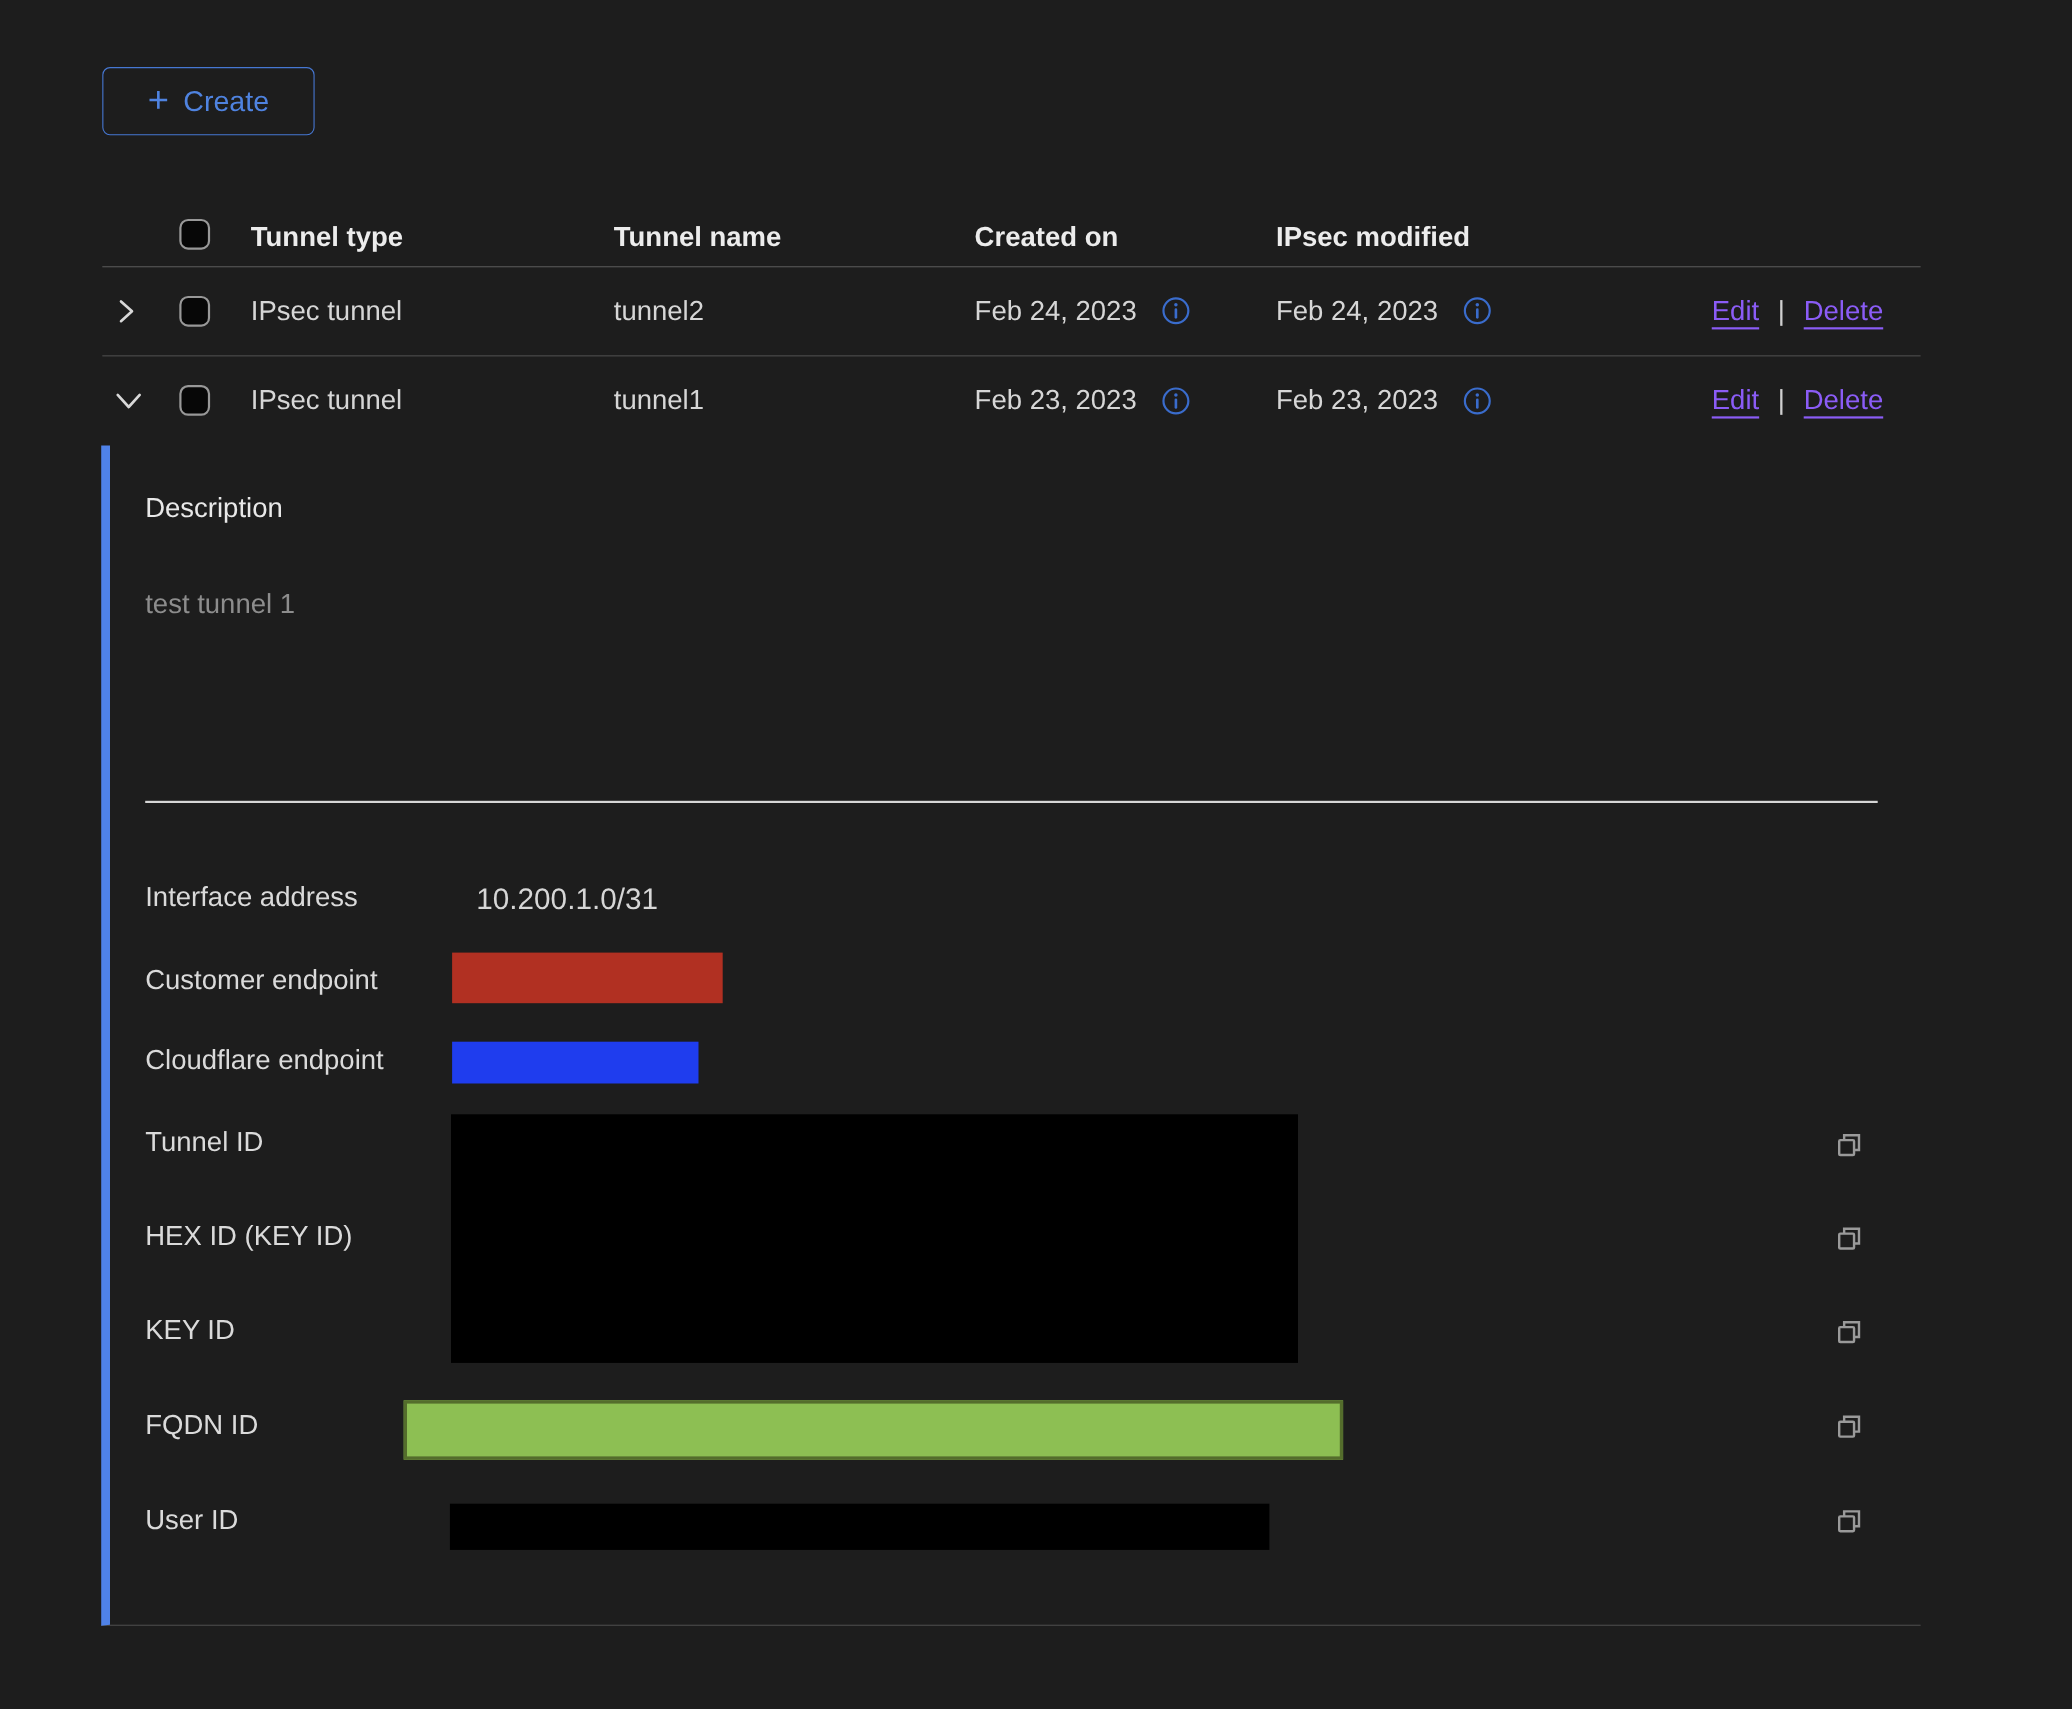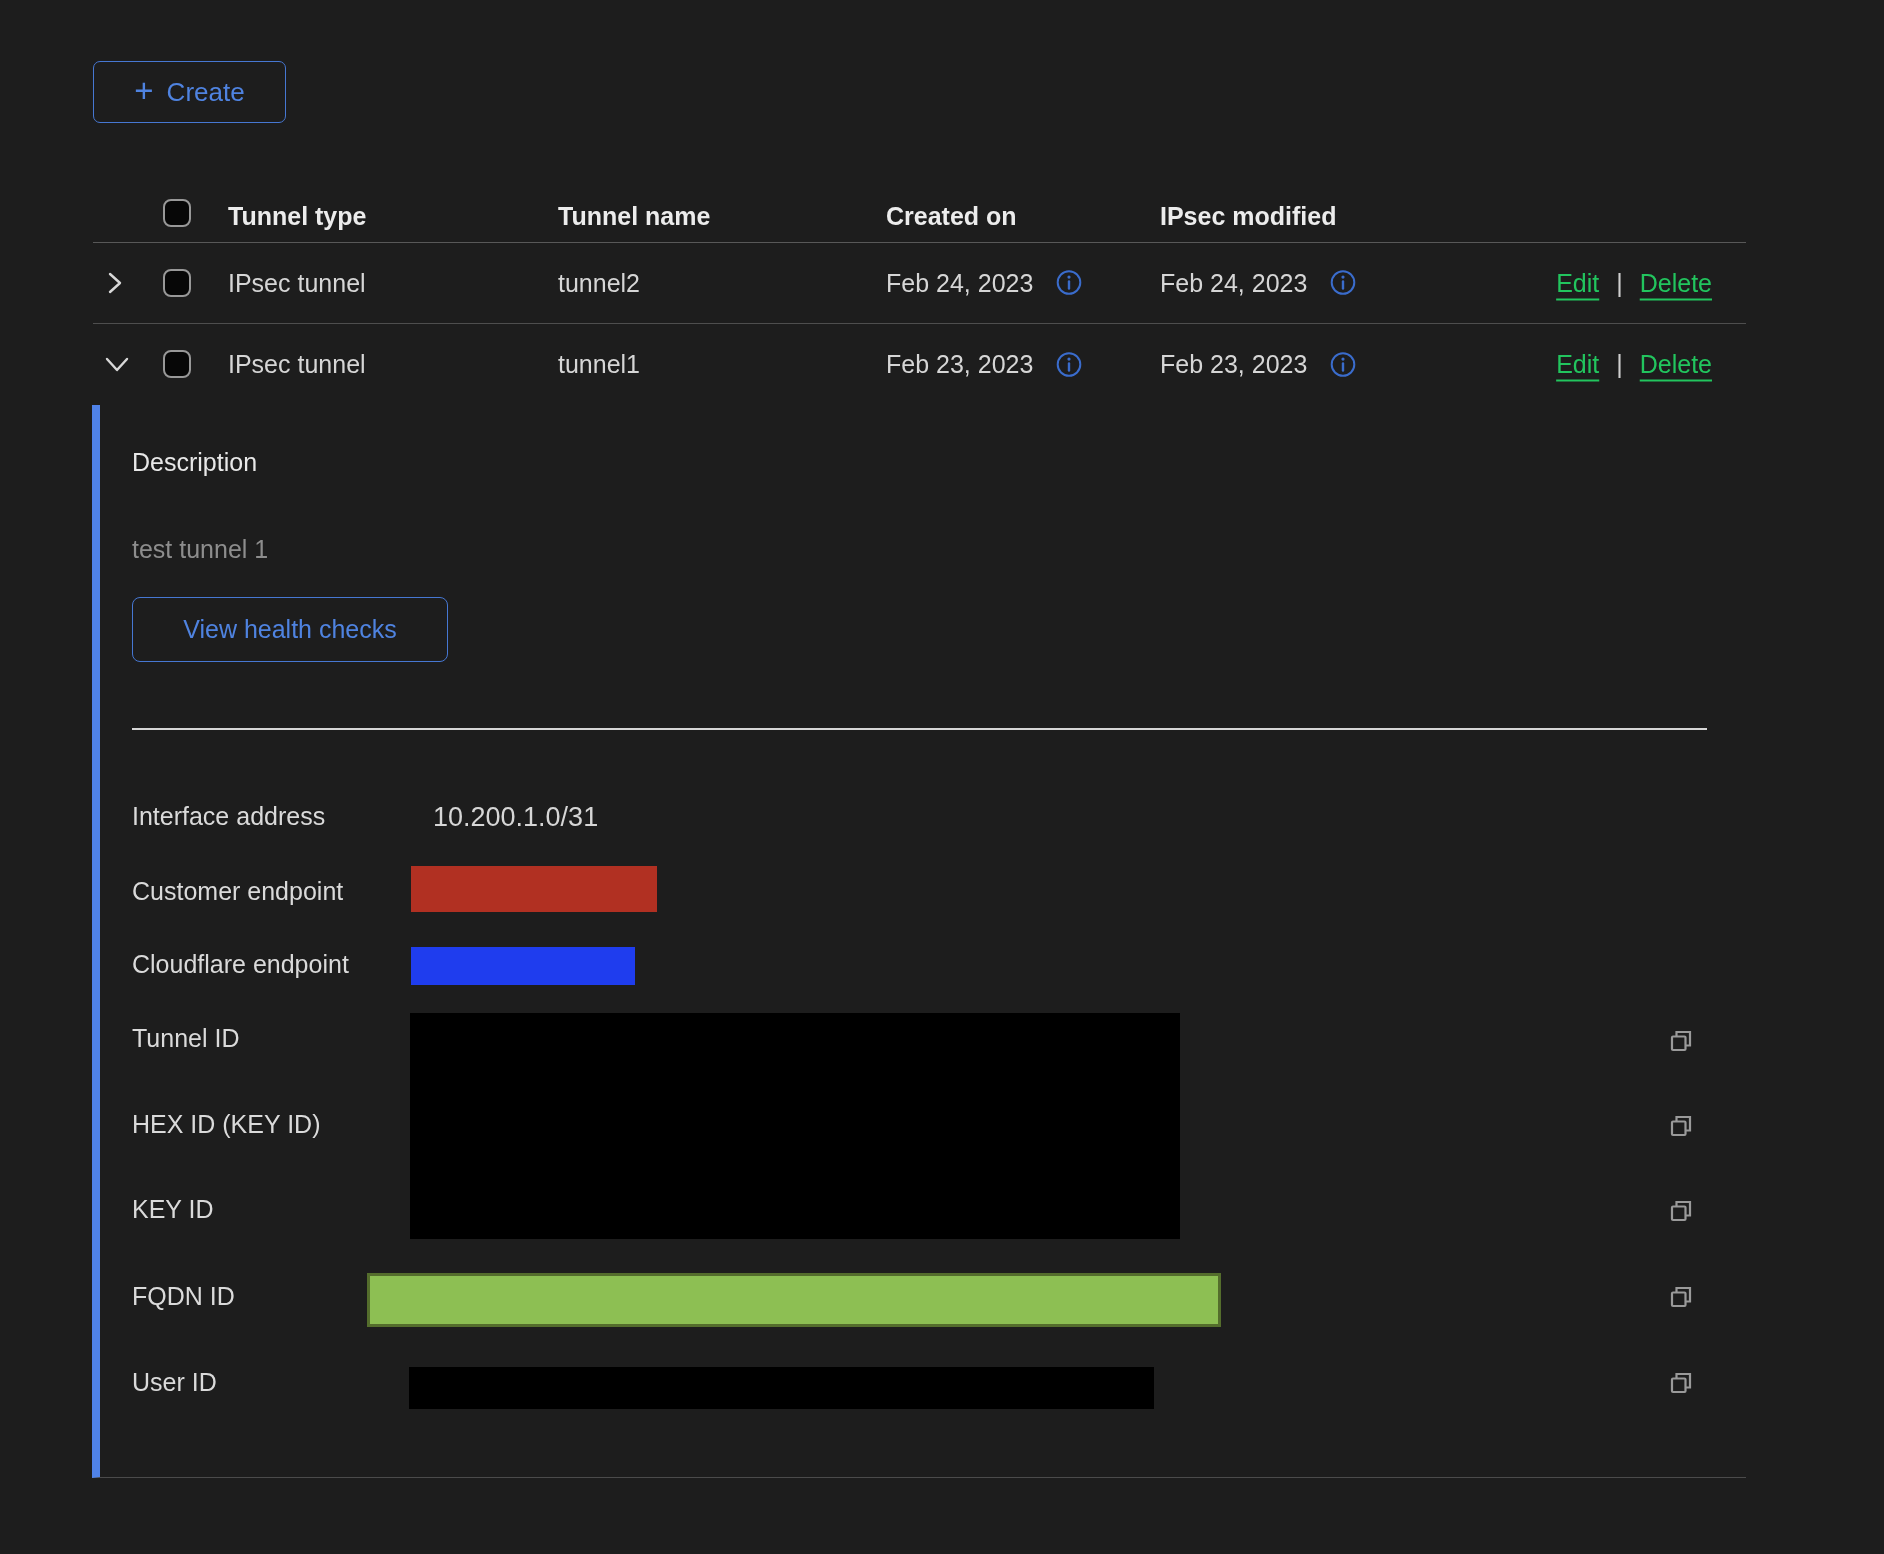--- a/index.html
+++ b/index.html
@@ -28,21 +28,21 @@
   .chev{position:absolute;left:8px;top:50%;transform:translateY(-50%);width:36px;height:32px;
         display:flex;align-items:center;justify-content:flex-start;cursor:pointer;}
   .trow .cb{left:70px;top:50%;margin-top:-14px;}
   .cell{position:absolute;top:50%;transform:translateY(-50%);font-size:25px;color:#d6d6d6;white-space:nowrap;}
   .c-type{left:135px}.c-name{left:465px}
   .c-created{left:793px;display:flex;align-items:center;gap:22px;}
   .c-modified{left:1067px;display:flex;align-items:center;gap:22px;}
   .info-icon{display:inline-flex;cursor:pointer;}
   .actions{position:absolute;right:34px;top:50%;transform:translateY(-50%);
            display:flex;align-items:center;gap:17px;font-size:25px;}
-  .actions a{color:#22c55e;text-decoration:underline;text-underline-offset:7px;
+  .actions a{color:#8b5cf6;text-decoration:underline;text-underline-offset:7px;
              text-decoration-thickness:1.5px;cursor:pointer;}
   .sep{color:#cfcfcf;}
 
   
   .expanded{position:absolute;left:92px;top:405px;width:1654px;height:1073px;
             border-left:8px solid #4f82e8;border-bottom:1px solid #4b4b4b;box-sizing:border-box;}
   .expanded *{position:absolute;}
   .desc-label{left:32px;top:43px;font-size:25px;font-weight:500;color:#e8e8e8;}
   .desc-value{left:32px;top:130px;font-size:25px;color:#8d8d8d;text-align:right;}
   .health-btn{left:32px;top:192px;width:316px;height:65px;border:1.5px solid #4677d2;border-radius:8px;
@@ -155,21 +155,20 @@
     <span class="actions">
       <a>Edit</a>
       <span class="sep">|</span>
       <a>Delete</a>
     </span>
   </div>
 
   <div class="expanded">
     <span class="desc-label">Description</span>
     <span class="desc-value">test tunnel 1</span>
-    <button class="health-btn">View health checks</button>
     <span class="div-light"></span>
 
     <span class="f-label lbl-interface">Interface address</span>
     <span class="f-value val-interface">10.200.1.0/31</span>
 
     <span class="f-label lbl-customer">Customer endpoint</span>
     <span class="box-red"></span>
 
     <span class="f-label lbl-cloudflare">Cloudflare endpoint</span>
     <span class="box-blue"></span>

